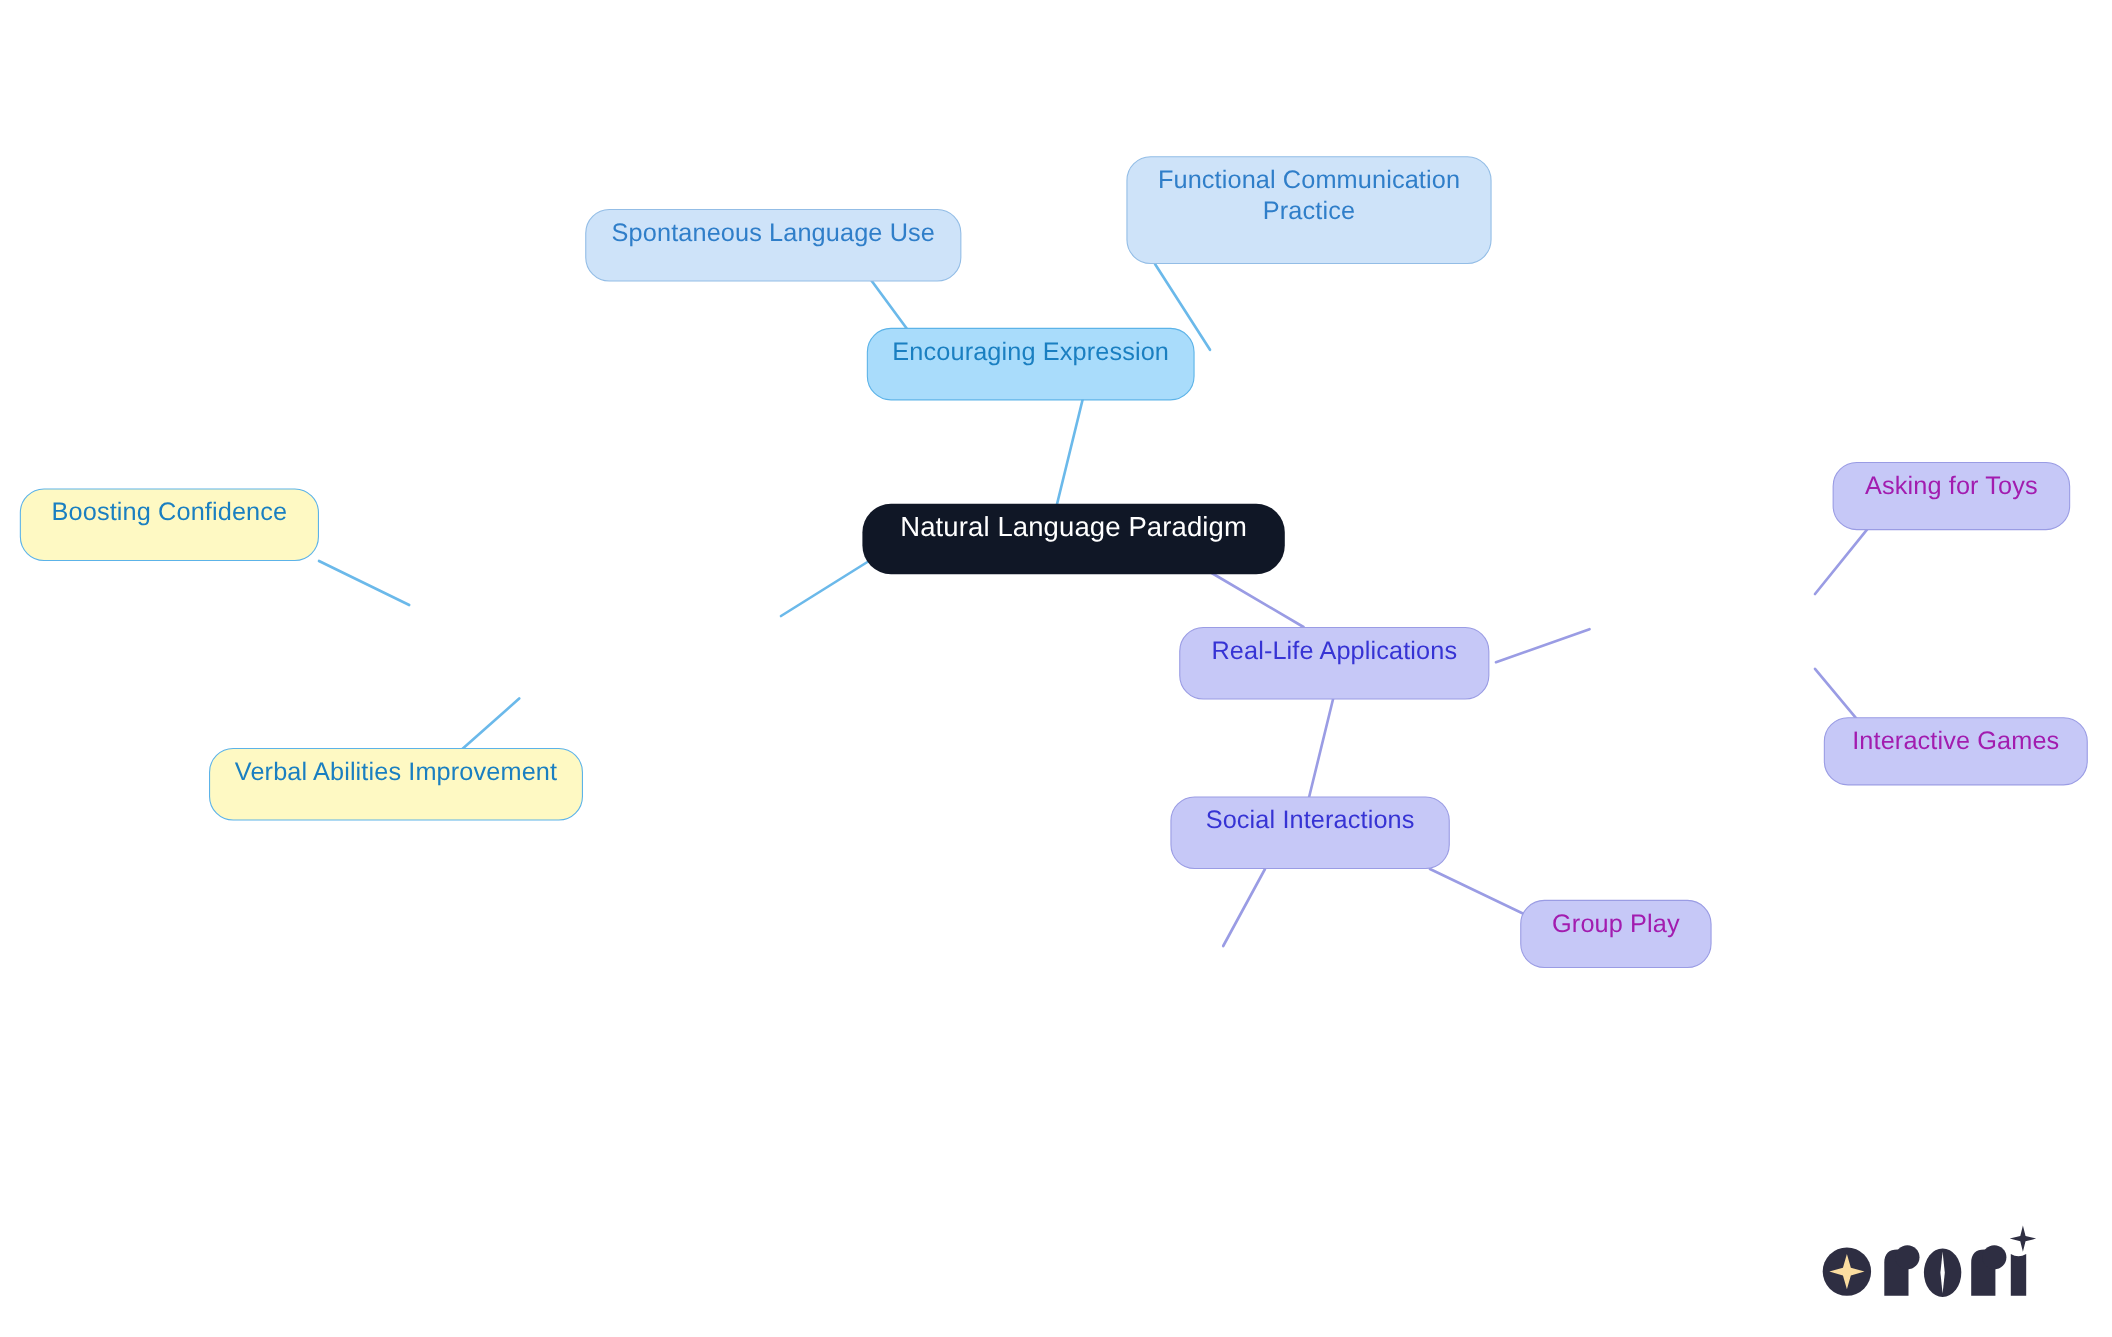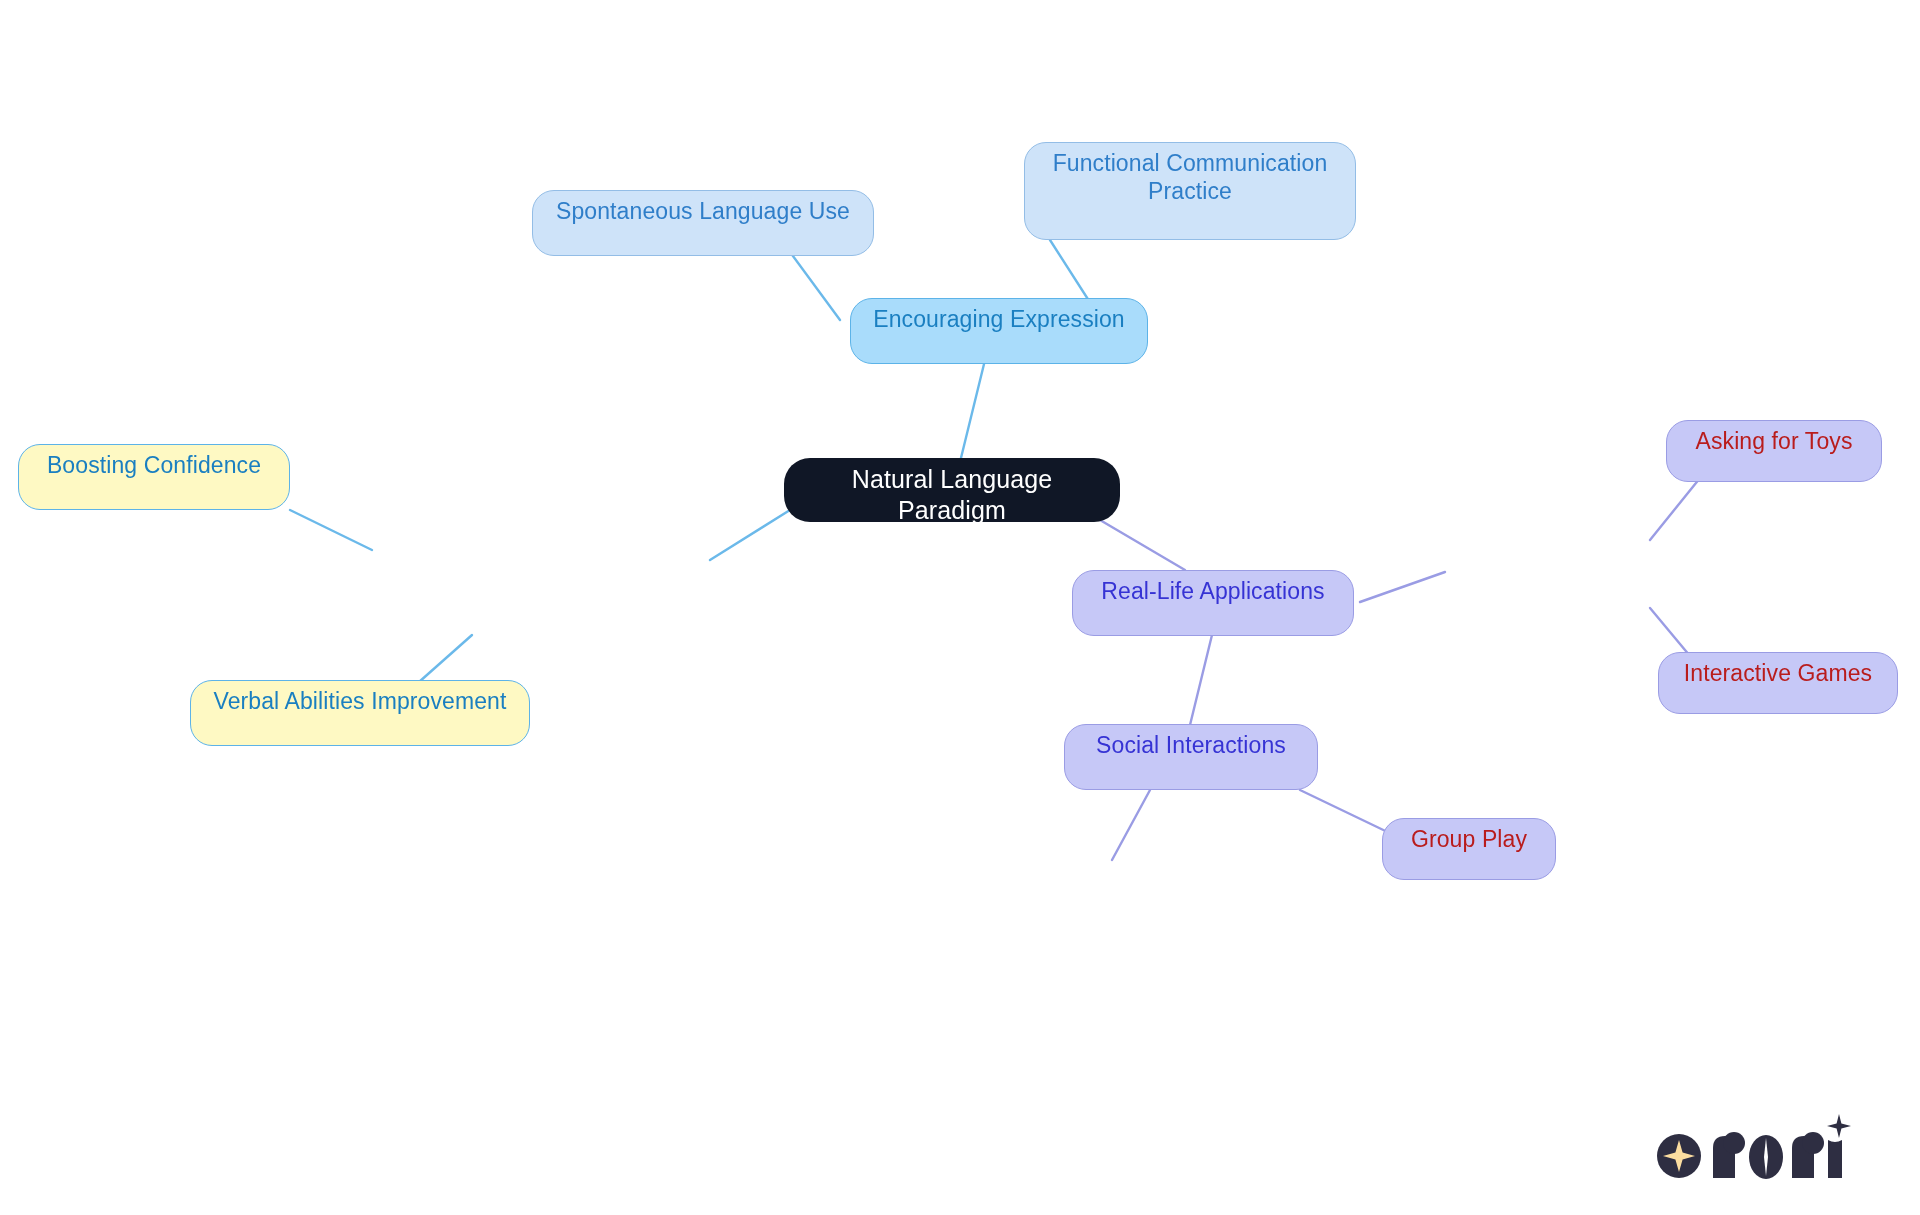--- a/index.html
+++ b/index.html
@@ -70,21 +70,21 @@
   }
   .node-purple-branch {
     background: #c6c8f7;
     border: 1.6px solid #9a9ce4;
     color: #3633d4;
     font-size: 23px;
   }
   .node-purple-leaf {
     background: #c6c8f7;
     border: 1.6px solid #9a9ce4;
-    color: #b91c1c;
+    color: #a21caf;
     font-size: 23px;
   }
   .logo {
     position: absolute;
     left: 1655px;
     top: 1110px;
     width: 200px;
     height: 75px;
   }
 </style>
@@ -115,25 +115,25 @@
 
     <path class="edge" stroke="#9a9ce4" d="M 1650 608 L 1700 668"></path>
 
     <path class="edge" stroke="#9a9ce4" d="M 1212 635 L 1190 725"></path>
 
     <path class="edge" stroke="#9a9ce4" d="M 1150 790 L 1112 860"></path>
 
     <path class="edge" stroke="#9a9ce4" d="M 1300 790 L 1400 838"></path>
   </svg>
 
-  <div class="node node-root" style="left:784px; top:458px; width:336px; height:64px;">
+  <div class="node node-root" style="left:784px; top:458px; width:384px; height:64px;">
     <span>Natural Language Paradigm</span>
   </div>
 
-  <div class="node node-blue-branch" style="left:850px; top:298px; width:298px; height:66px;">
+  <div class="node node-blue-branch" style="left:788px; top:298px; width:298px; height:66px;">
     <span>Encouraging Expression</span>
   </div>
 
   <div class="node node-blue-leaf-pale" style="left:532px; top:190px; width:342px; height:66px;">
     <span>Spontaneous Language Use</span>
   </div>
 
   <div class="node node-blue-leaf-pale" style="left:1024px; top:142px; width:332px; height:98px;">
     <span>Functional Communication Practice</span>
   </div>

